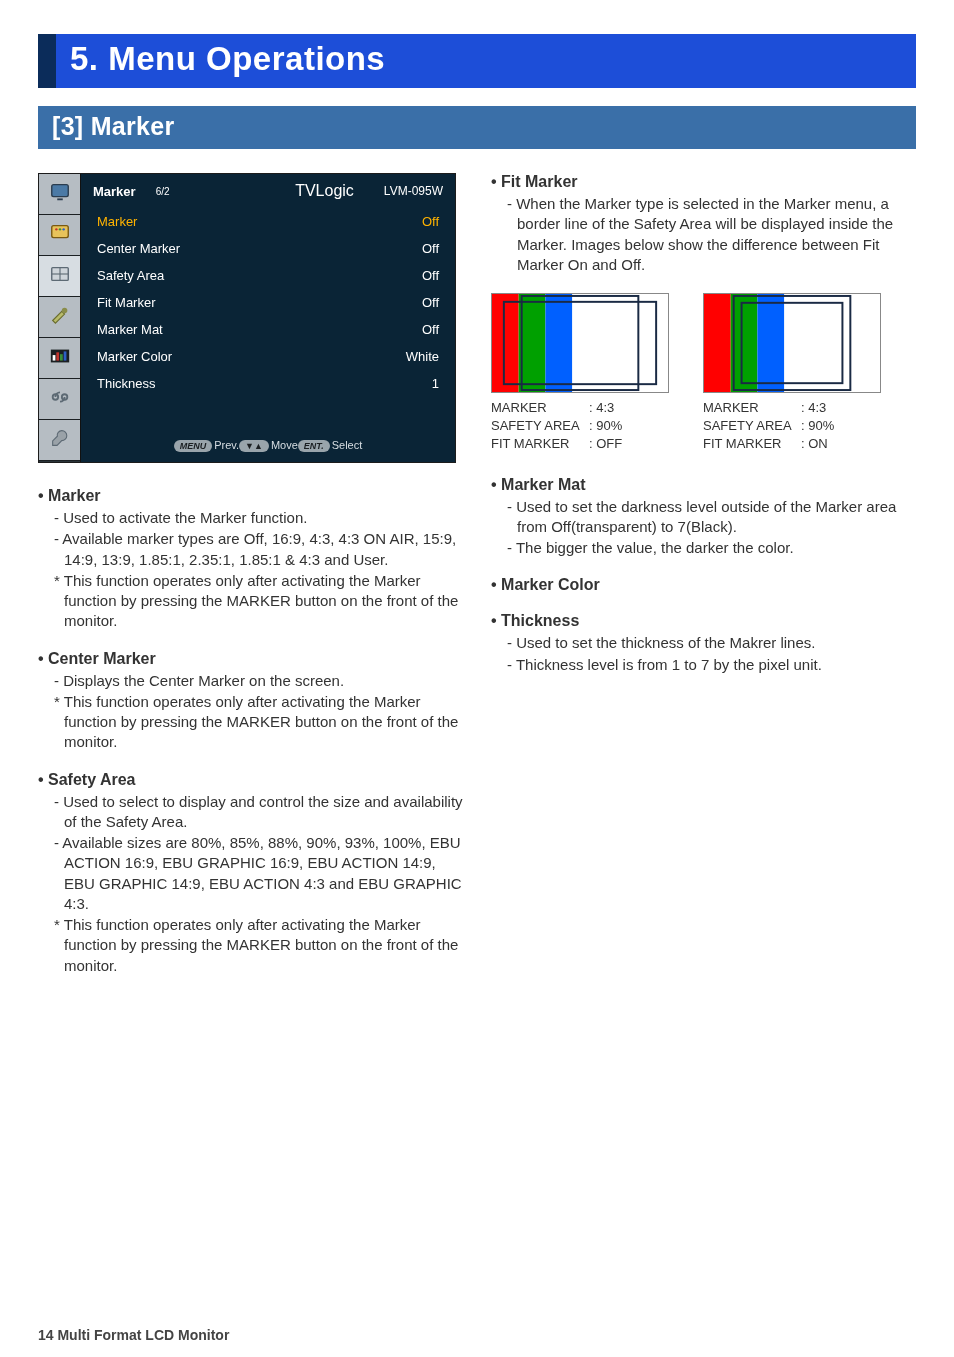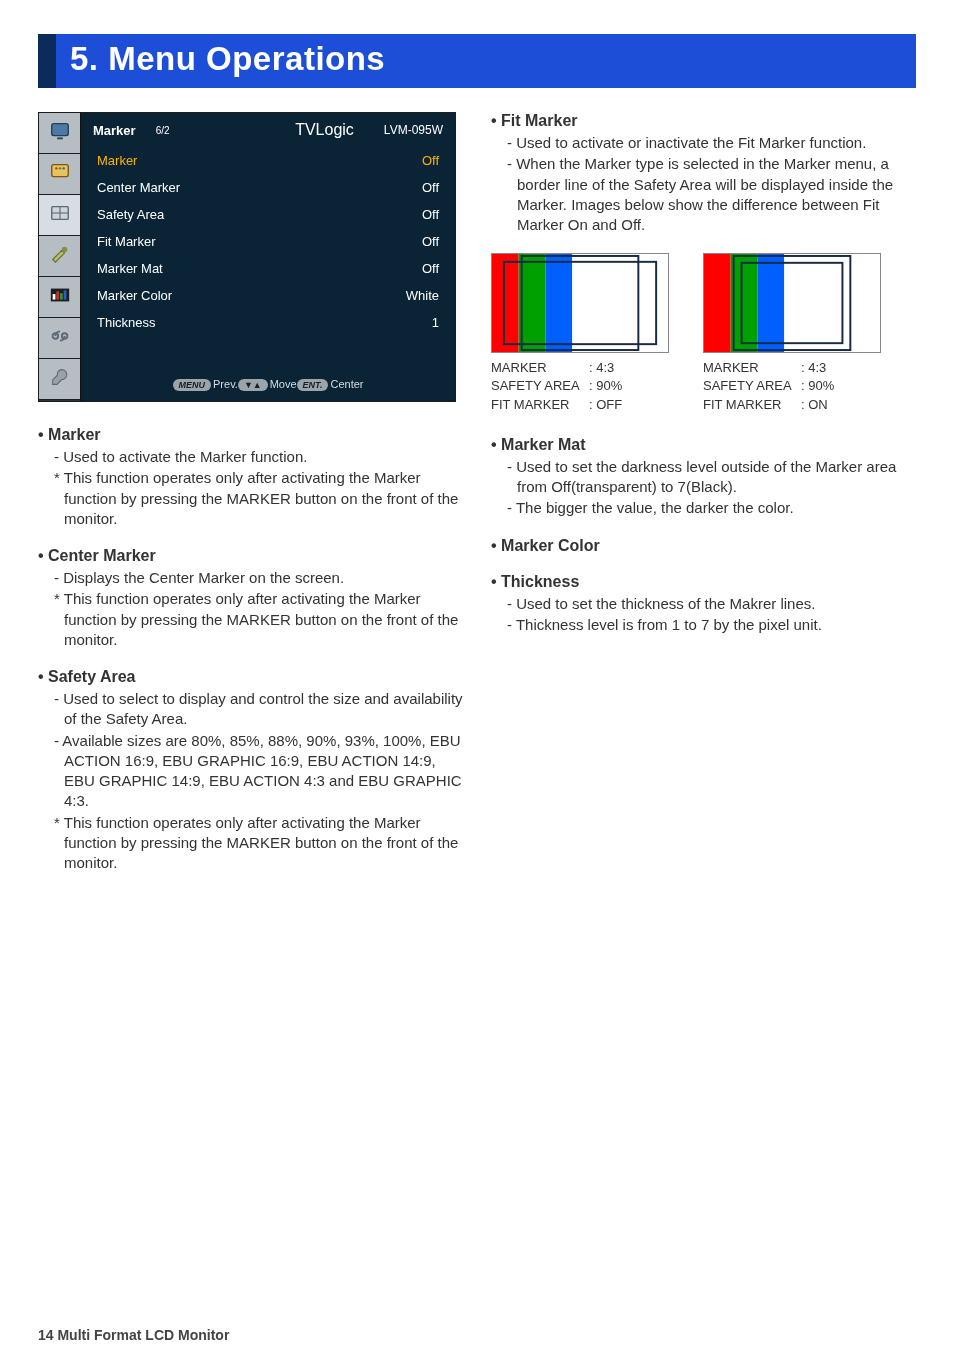--- a/index.html
+++ b/index.html
@@ -111,20 +111,21 @@
     position: absolute;
     left: 38px; bottom: 14px;
     font-size: 14px; font-weight: 600; color: #444;
   }
 </style>
 </head>
 <body>
 
 <div class="page">
   <div class="chapter-bar">5. Menu Operations</div>
+  <div class="section-bar">[3] Marker</div>
 
   <div class="content">
 
     <div class="col">
 
       <div class="osd">
         <div class="osd-tabs">
           <div class="osd-tab">
             <span>
               <svg viewBox="0 0 24 24">
@@ -223,30 +224,31 @@
                 <span>White</span>
               </div>
               <div class="osd-row">
                 <span>Thickness</span>
                 <span>1</span>
               </div>
             </div>
           <div class="osd-footer">
             <span><span class="pill">MENU</span><span class="lbl">Prev.</span></span>
             <span><span class="pill">▼▲</span><span class="lbl">Move</span></span>
-            <span><span class="pill">ENT.</span><span class="lbl">Center</span></span>
+            <span><span class="pill">ENT.</span><span class="lbl">Select</span></span>
           </div>
         </div>
       </div>
 
       <div id="left-items">
           <div class="item">
             <div class="item-title">Marker</div>
             <ul class="bullets">
               <li class="dash">Used to activate the Marker function.</li>
+              <li class="dash">Available marker types are Off, 16:9, 4:3, 4:3 ON AIR, 15:9, 14:9, 13:9, 1.85:1, 2.35:1, 1.85:1 &amp; 4:3 and User.</li>
               <li class="star">This function operates only after activating the Marker function by pressing the MARKER button on the front of the monitor.</li>
             </ul>
           </div>
           <div class="item">
             <div class="item-title">Center Marker</div>
             <ul class="bullets">
               <li class="dash">Displays the Center Marker on the screen.</li>
               <li class="star">This function operates only after activating the Marker function by pressing the MARKER button on the front of the monitor.</li>
             </ul>
           </div>
@@ -259,21 +261,20 @@
             </ul>
           </div>
         </div>
     </div>
 
     <div class="col">
       <div id="right-items-top">
           <div class="item">
             <div class="item-title">Fit Marker</div>
             <ul class="bullets">
-              <li class="dash">Used to activate or inactivate the Fit Marker function.</li>
               <li class="dash">When the Marker type is selected in the Marker menu, a border line of the Safety Area will be displayed inside the Marker. Images below show the difference between Fit Marker On and Off.</li>
             </ul>
           </div>
         </div>
 
       <div class="diagrams">
         <div class="diag-block">
           <svg class="diag-svg" viewBox="0 0 178 100" preserveAspectRatio="none">
             <rect x="0" y="0" width="178" height="100" fill="#fff"></rect>
             <rect x="0" y="0" width="27" height="100" fill="#ff0000"></rect>

